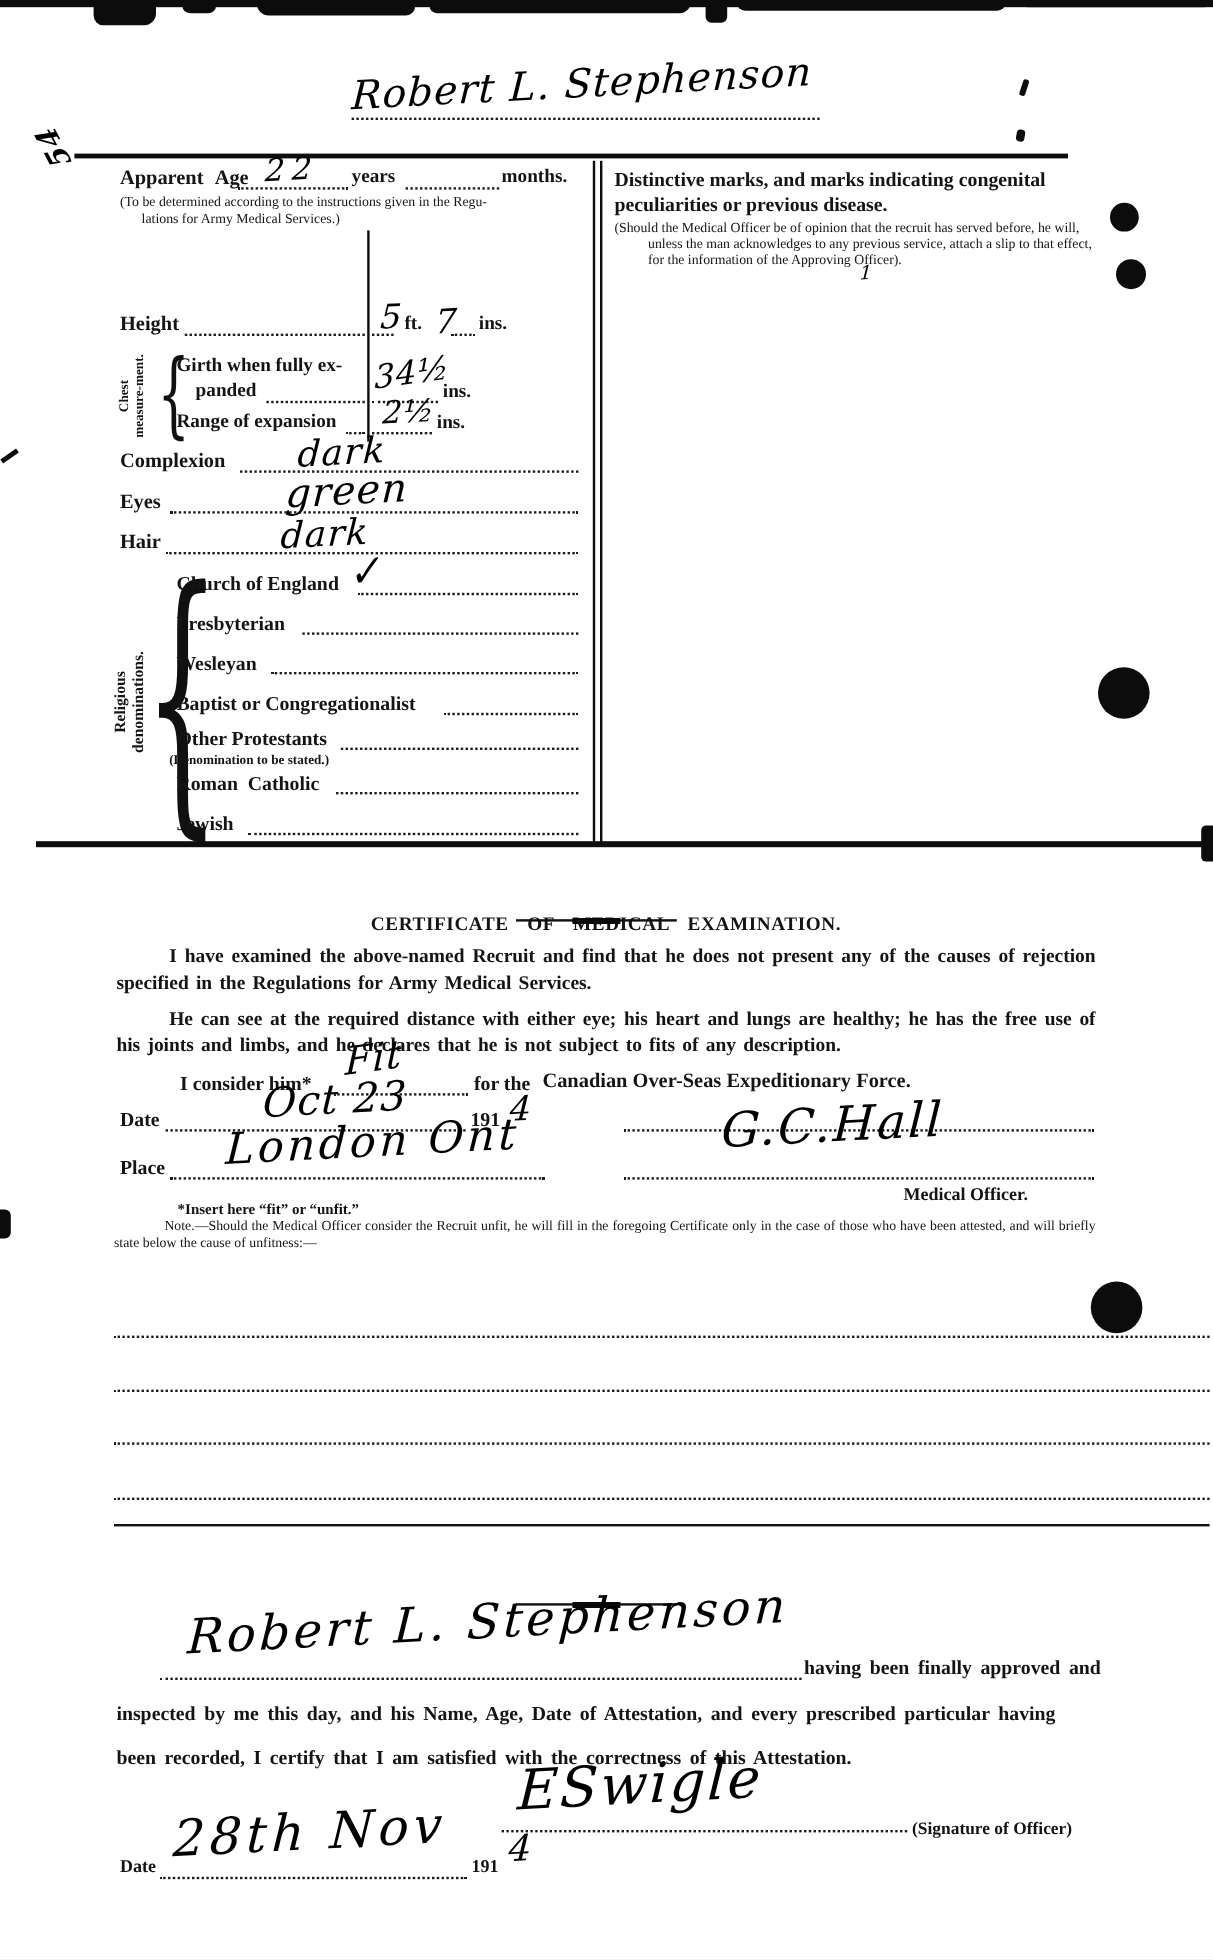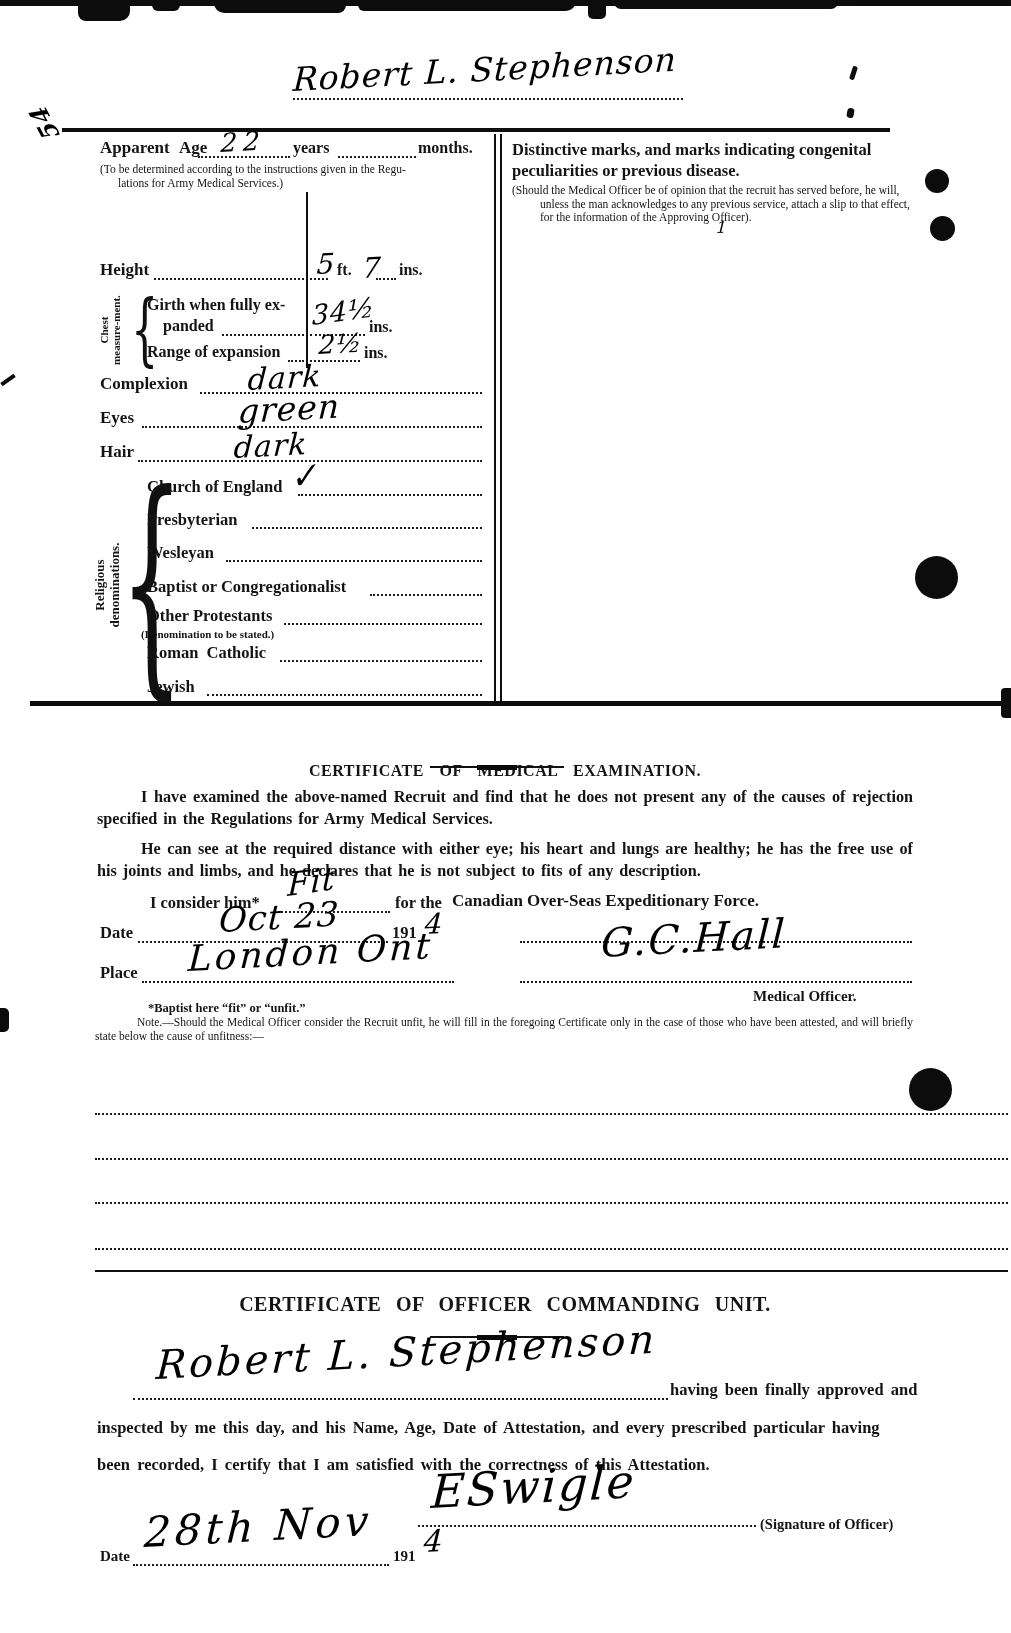--- a/index.html
+++ b/index.html
@@ -160,30 +160,29 @@
   <span class="abs hw" style="left:424px;top:908px;font-size:28px;">4</span>
   <div class="abs dots" style="left:520px;top:941px;width:392px;"></div>
   <span class="abs hw" style="left:600px;top:920px;font-size:40px;letter-spacing:2px;">G.C.Hall</span>
 
   <span class="abs print b" style="left:100px;top:963px;font-size:16.5px;">Place</span>
   <div class="abs dots" style="left:142px;top:981px;width:312px;"></div>
   <span class="abs hw" style="left:187px;top:938px;font-size:36px;letter-spacing:3px;">London Ont</span>
   <div class="abs dots" style="left:520px;top:981px;width:392px;"></div>
   <span class="abs print b" style="left:753px;top:988px;font-size:15px;">Medical Officer.</span>
 
-  <div class="abs print b" style="left:148px;top:1001px;font-size:12.5px;">*Baptist here “fit” or “unfit.”</div>
+  <div class="abs print b" style="left:148px;top:1001px;font-size:12.5px;">*Insert here “fit” or “unfit.”</div>
   <div class="abs print smallnote just" style="left:95px;top:1016px;width:818px;text-indent:42px;">Note.—Should the Medical Officer consider the Recruit unfit, he will fill in the foregoing Certificate only in the case of those who have been attested, and will briefly state below the cause of unfitness:—</div>
 
   <div class="abs dots" style="left:95px;top:1113px;width:913px;"></div>
   <div class="abs dots" style="left:95px;top:1158px;width:913px;"></div>
   <div class="abs dots" style="left:95px;top:1202px;width:913px;"></div>
   <div class="abs dots" style="left:95px;top:1248px;width:913px;"></div>
   <div class="abs solidline" style="left:95px;top:1270px;width:913px;border-bottom-width:2.5px;"></div>
 
-  <div class="abs print b" style="left:95px;top:1293px;width:820px;text-align:center;font-size:20px;word-spacing:9px;letter-spacing:0.5px;">CERTIFICATE OF OFFICER COMMANDING UNIT.</div>
   <div class="abs divider" style="left:430px;top:1336px;width:134px;">
       <span></span>
     </div>
 
   <span class="abs hw" style="left:155px;top:1342px;font-size:40px;letter-spacing:3px;">Robert L. Stephenson</span>
   <div class="abs dots" style="left:133px;top:1398px;width:535px;"></div>
   <span class="abs print b nowrap" style="left:670px;top:1380px;font-size:16.5px;word-spacing:3px;">having been finally approved and</span>
   <div class="abs print b just" style="left:97px;top:1418px;width:888px;font-size:16.5px;word-spacing:3px;">inspected by me this day, and his Name, Age, Date of Attestation, and every prescribed particular having</div>
   <div class="abs print b" style="left:97px;top:1455px;width:888px;font-size:16.5px;word-spacing:3px;">been recorded, I certify that I am satisfied with the correctness of this Attestation.</div>
 

